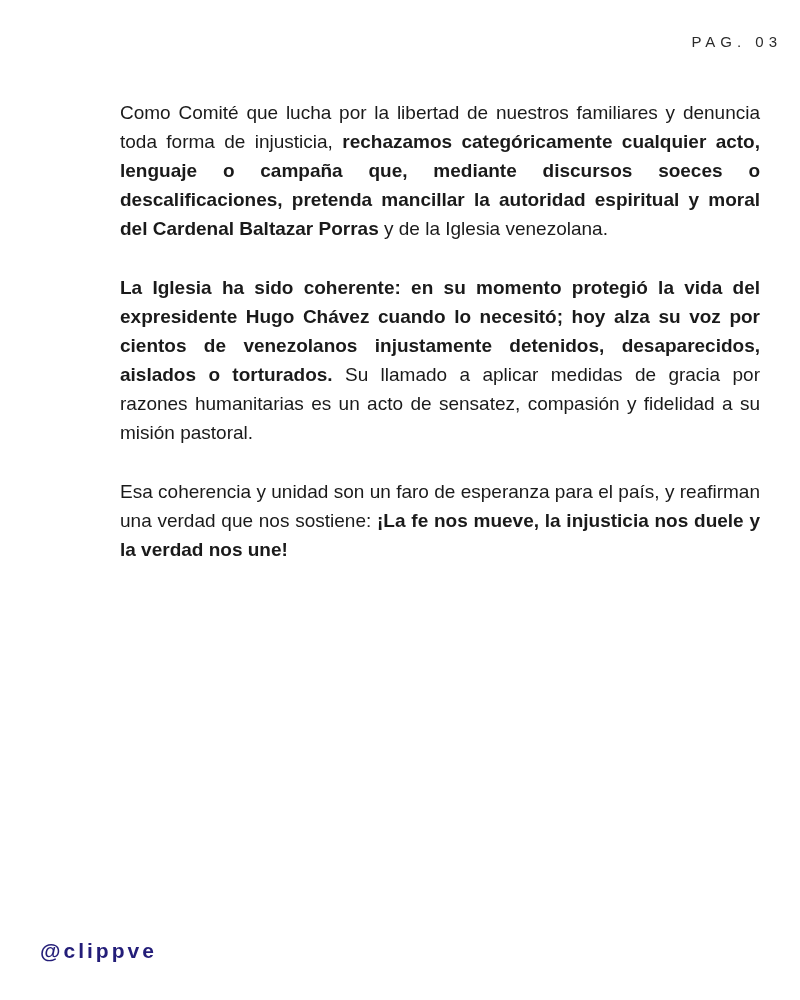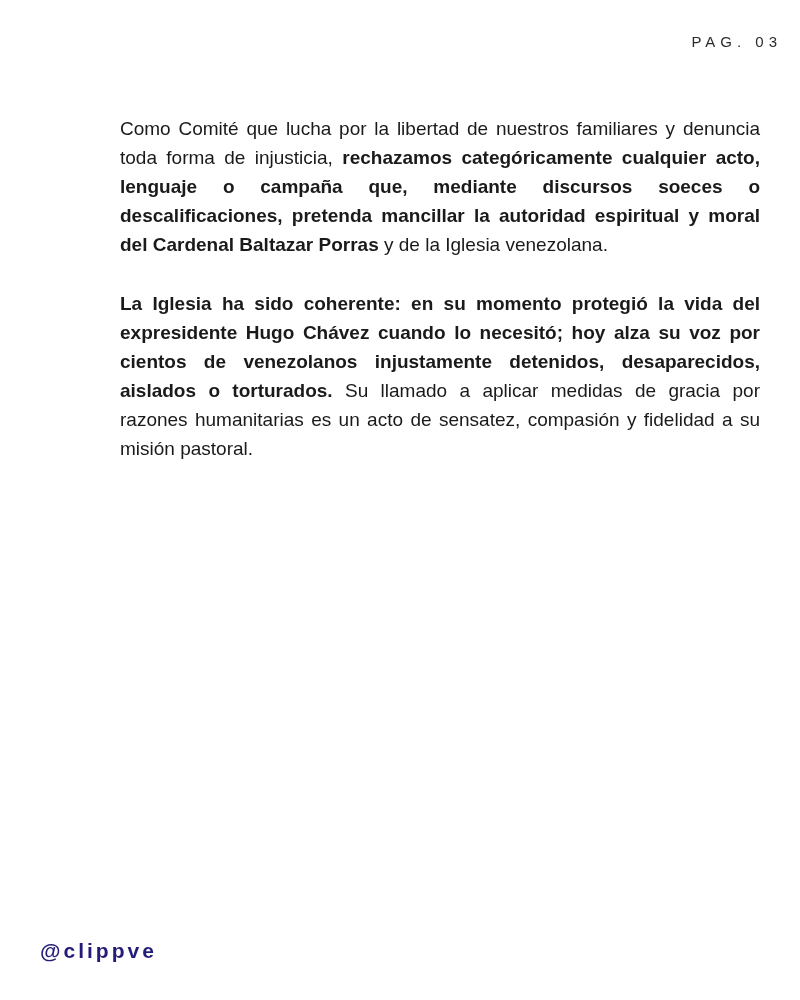--- a/index.html
+++ b/index.html
@@ -23,21 +23,21 @@
     top: 33px;
     right: 58px;
     font-size: 15px;
     letter-spacing: 5px;
     font-weight: 400;
     color: #2b2b2b;
     white-space: nowrap;
   }
   .content {
     position: absolute;
-    top: 114px;
+    top: 98px;
     left: 80px;
     width: 640px;
   }
   .para {
     margin: 0 0 30px 0;
     font-size: 19px;
     line-height: 29px;
     font-weight: 400;
     text-align: justify;
     text-justify: inter-word;
@@ -60,17 +60,18 @@
 </head>
 <body>
 
 <div class="page">
 
   <div class="page-number">PAG. 03</div>
 
   <div class="content">
     <p class="para"><span>Como Comité que lucha por la libertad de nuestros familiares y denuncia toda forma de injusticia, </span><span class="bold">rechazamos categóricamente cualquier acto, lenguaje o campaña que, mediante discursos soeces o descalificaciones, pretenda mancillar la autoridad espiritual y moral del Cardenal Baltazar Porras</span><span> y de la Iglesia venezolana.</span></p>
     <p class="para"><span class="bold">La Iglesia ha sido coherente: en su momento protegió la vida del expresidente Hugo Chávez cuando lo necesitó; hoy alza su voz por cientos de venezolanos injustamente detenidos, desaparecidos, aislados o torturados.</span><span> Su llamado a aplicar medidas de gracia por razones humanitarias es un acto de sensatez, compasión y fidelidad a su misión pastoral.</span></p>
+    <p class="para"><span>Esa coherencia y unidad son un faro de esperanza para el país, y reafirman una verdad que nos sostiene: </span><span class="bold">¡La fe nos mueve, la injusticia nos duele y la verdad nos une!</span></p>
   </div>
 
   <div class="footer-handle">@clippve</div>
 
 </div>
 
 </body></html>

